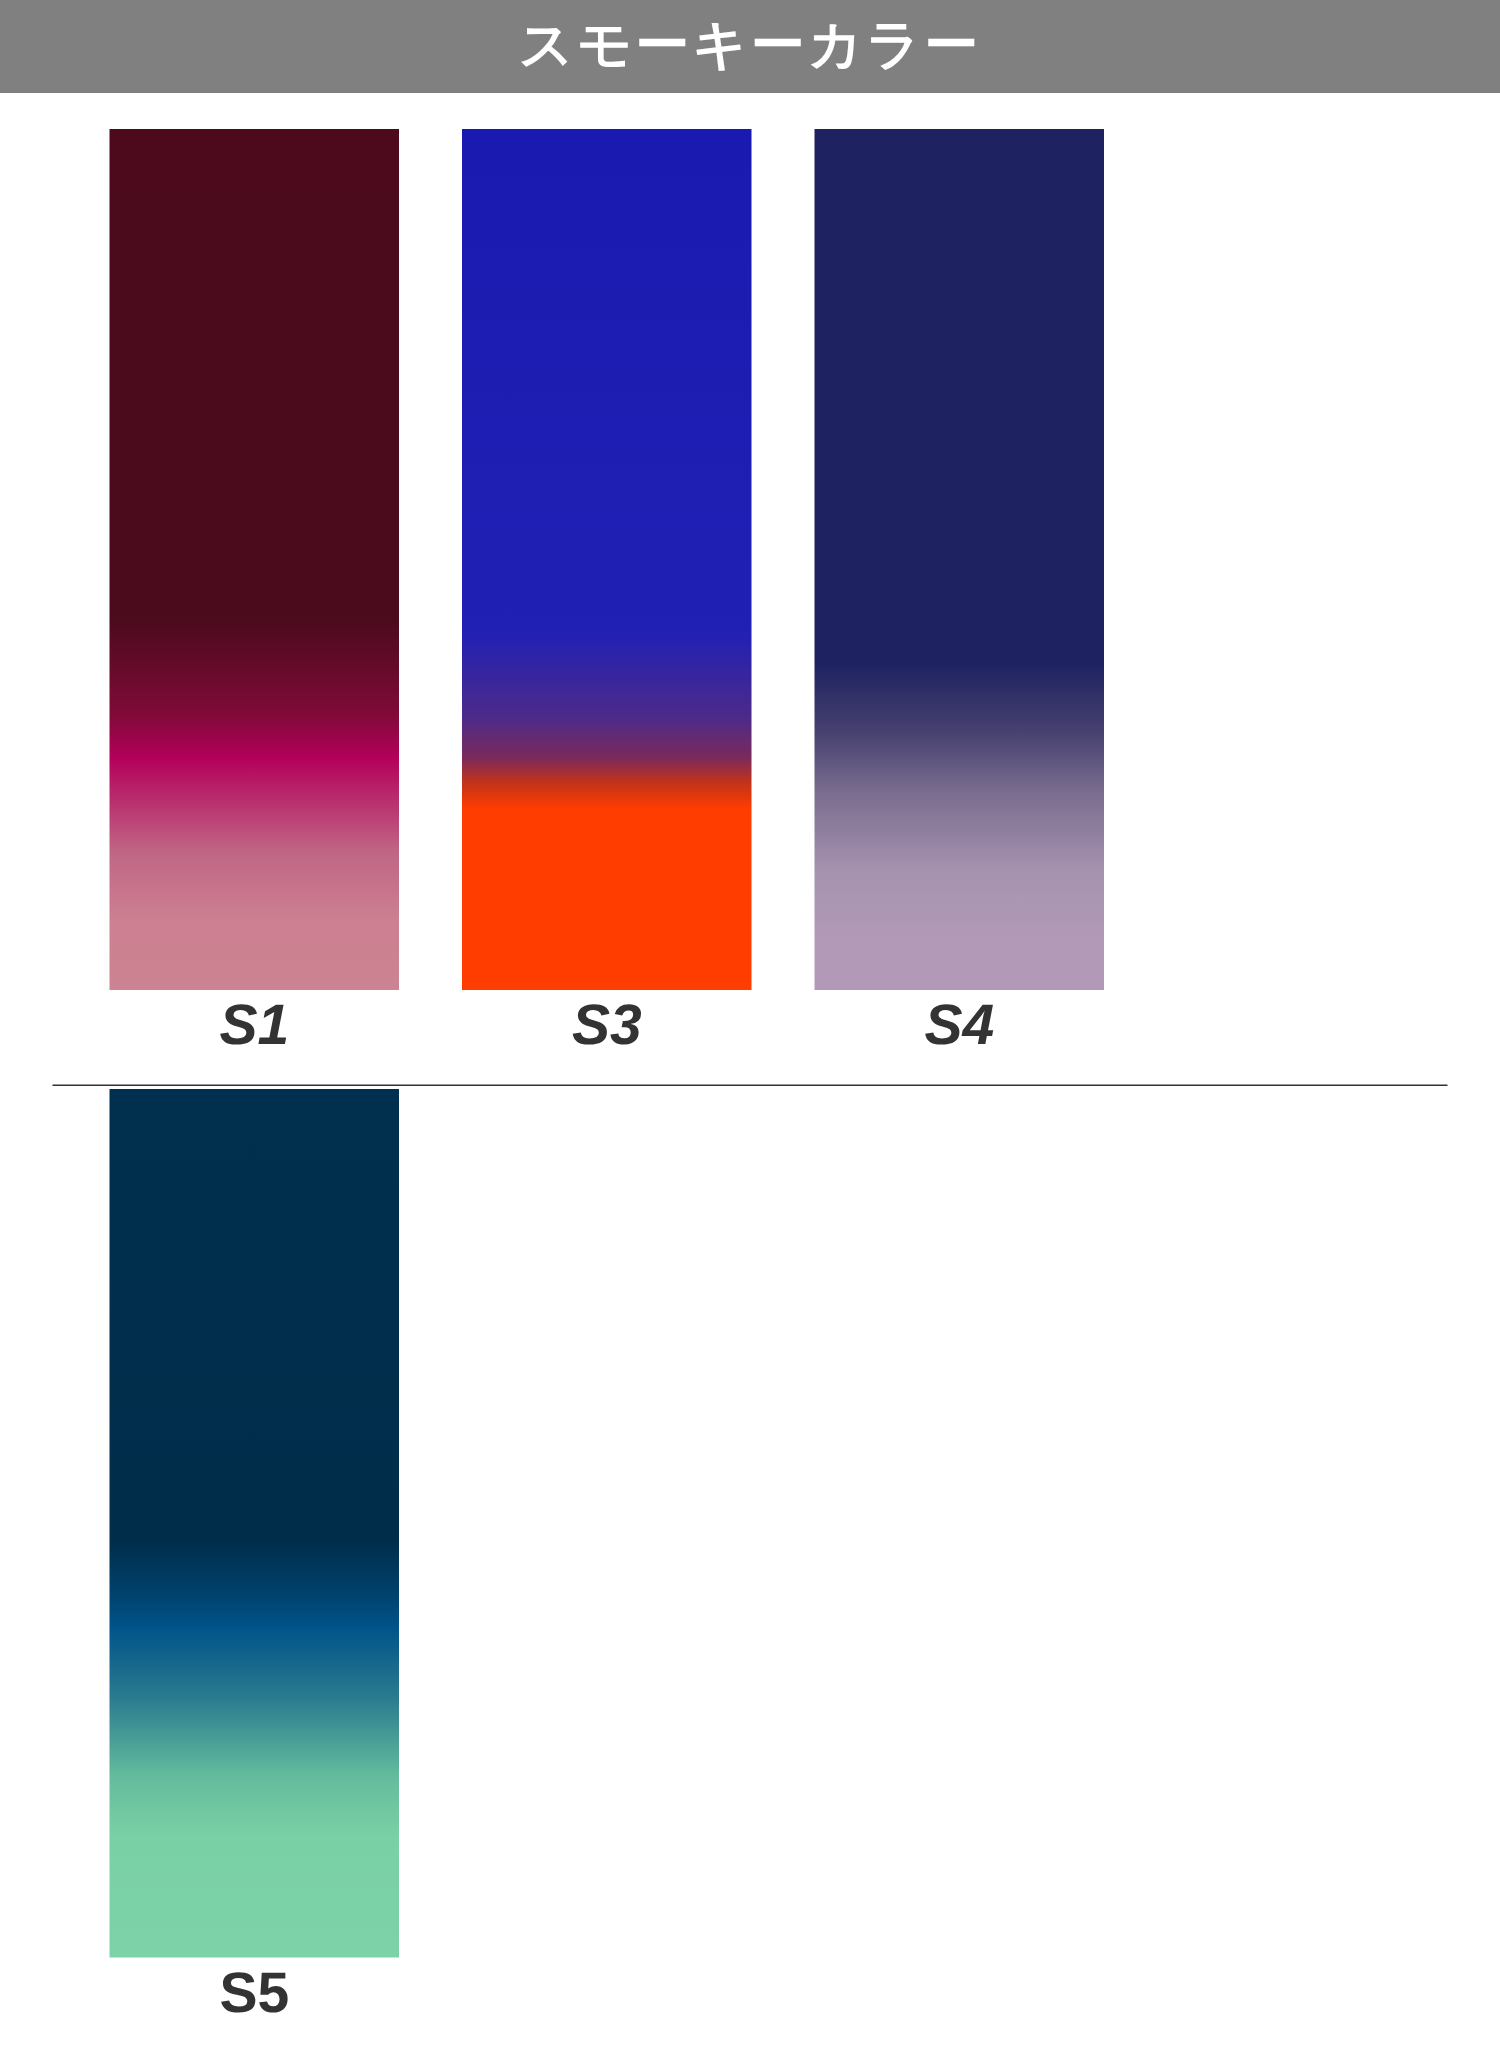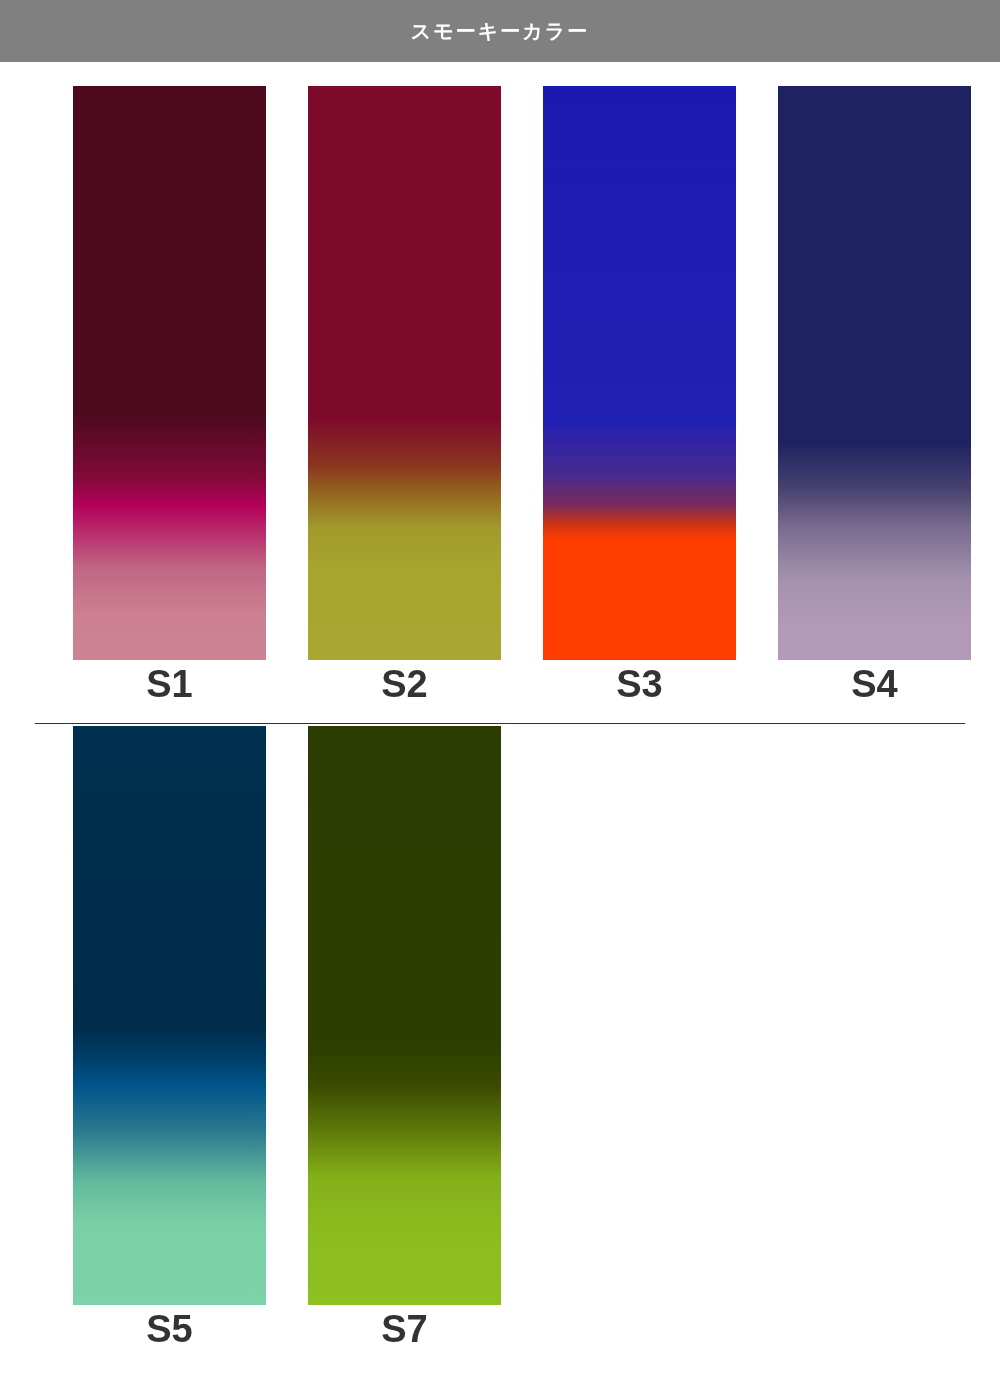--- a/index.html
+++ b/index.html
@@ -26,34 +26,34 @@
     top: 0;
     width: 1000px;
     height: 62px;
     background: #808080;
     display: flex;
     align-items: center;
     justify-content: center;
   }
   .header-title {
     color: #ffffff;
-    font-size: 20px;
+    font-size: 36px;
     font-weight: bold;
     letter-spacing: 2px;
     font-family: "DejaVu Sans", sans-serif;
     line-height: 1;
   }
   
   .row {
     position: absolute;
     left: 0;
     width: 1000px;
     display: flex;
   }
-  .row-top { top: 86px; height: 620px; }
+  .row-top { top: 86px; height: 620px; font-style: italic; }
   .row-bottom { top: 726px; height: 625px; }
 
   .cell {
     width: 235px;
     display: flex;
     flex-direction: column;
     align-items: center;
   }
   .cell-0 { margin-left: 52px; }
 
@@ -92,39 +92,31 @@
   <div class="header">
     <div class="header-title">スモーキーカラー</div>
   </div>
 
   <div class="row row-top">
     <div class="cell cell-0">
       <div class="swatch" style="background: linear-gradient(rgb(77, 10, 29) 0%, rgb(76, 10, 29) 57%, rgb(128, 10, 56) 68%, rgb(179, 0, 90) 73%, rgb(192, 102, 133) 84%, rgb(204, 128, 145) 92%, rgb(204, 131, 146) 100%);"></div>
       <div class="swatch-label">S1</div>
     </div>
     <div class="cell">
-      <div class="swatch" style="background: linear-gradient(rgb(125, 10, 43) 0%, rgb(125, 10, 43) 58%, rgb(138, 53, 32) 66%, rgb(148, 102, 30) 71%, rgb(162, 154, 44) 77%, rgb(168, 165, 46) 84%, rgb(169, 167, 50) 100%);"></div>
-      <div class="swatch-label">S2</div>
-    </div>
-    <div class="cell">
       <div class="swatch" style="background: linear-gradient(rgb(26, 26, 176) 0%, rgb(32, 32, 181) 58%, rgb(74, 42, 140) 68%, rgb(122, 42, 92) 73%, rgb(196, 51, 24) 76%, rgb(255, 61, 0) 79%, rgb(255, 61, 0) 100%);"></div>
       <div class="swatch-label">S3</div>
     </div>
     <div class="cell">
       <div class="swatch" style="background: linear-gradient(rgb(30, 34, 96) 0%, rgb(30, 34, 96) 62%, rgb(70, 65, 111) 70%, rgb(122, 108, 143) 77%, rgb(164, 146, 174) 86%, rgb(178, 153, 184) 94%, rgb(179, 153, 185) 100%);"></div>
       <div class="swatch-label">S4</div>
     </div>
   </div>
 
   <div class="divider" style="background: rgb(51, 51, 51);"></div>
 
   <div class="row row-bottom">
     <div class="cell cell-0">
       <div class="swatch" style="background: linear-gradient(rgb(0, 48, 79) 0%, rgb(0, 45, 74) 52%, rgb(0, 65, 108) 58%, rgb(0, 84, 137) 62%, rgb(42, 122, 143) 70%, rgb(99, 187, 157) 79%, rgb(122, 208, 165) 86%, rgb(125, 210, 168) 100%);"></div>
       <div class="swatch-label">S5</div>
     </div>
-    <div class="cell">
-      <div class="swatch" style="background: linear-gradient(rgb(43, 61, 0) 0%, rgb(44, 63, 0) 55%, rgb(58, 74, 0) 62%, rgb(95, 122, 10) 70%, rgb(132, 176, 26) 78%, rgb(140, 189, 30) 88%, rgb(142, 192, 34) 100%);"></div>
-      <div class="swatch-label">S7</div>
-    </div>
   </div>
 
 </div>
 
 </body></html>

